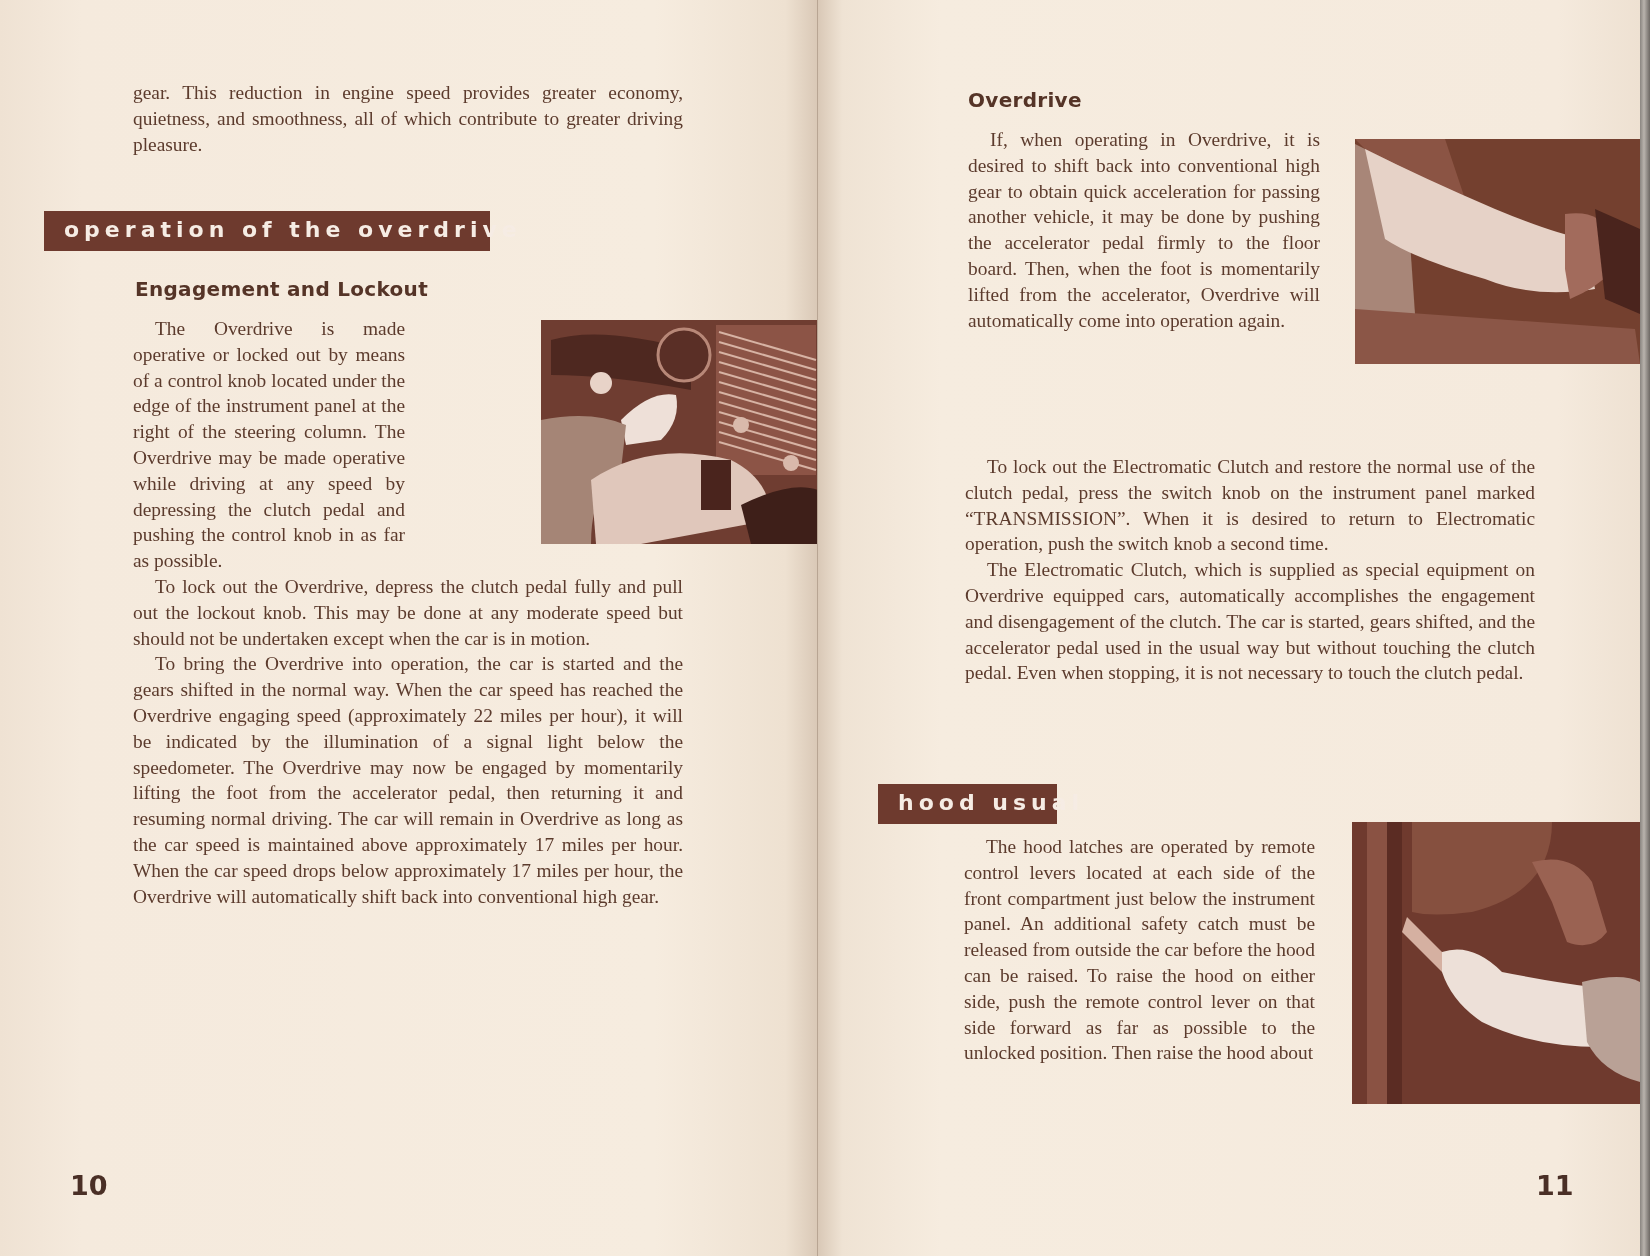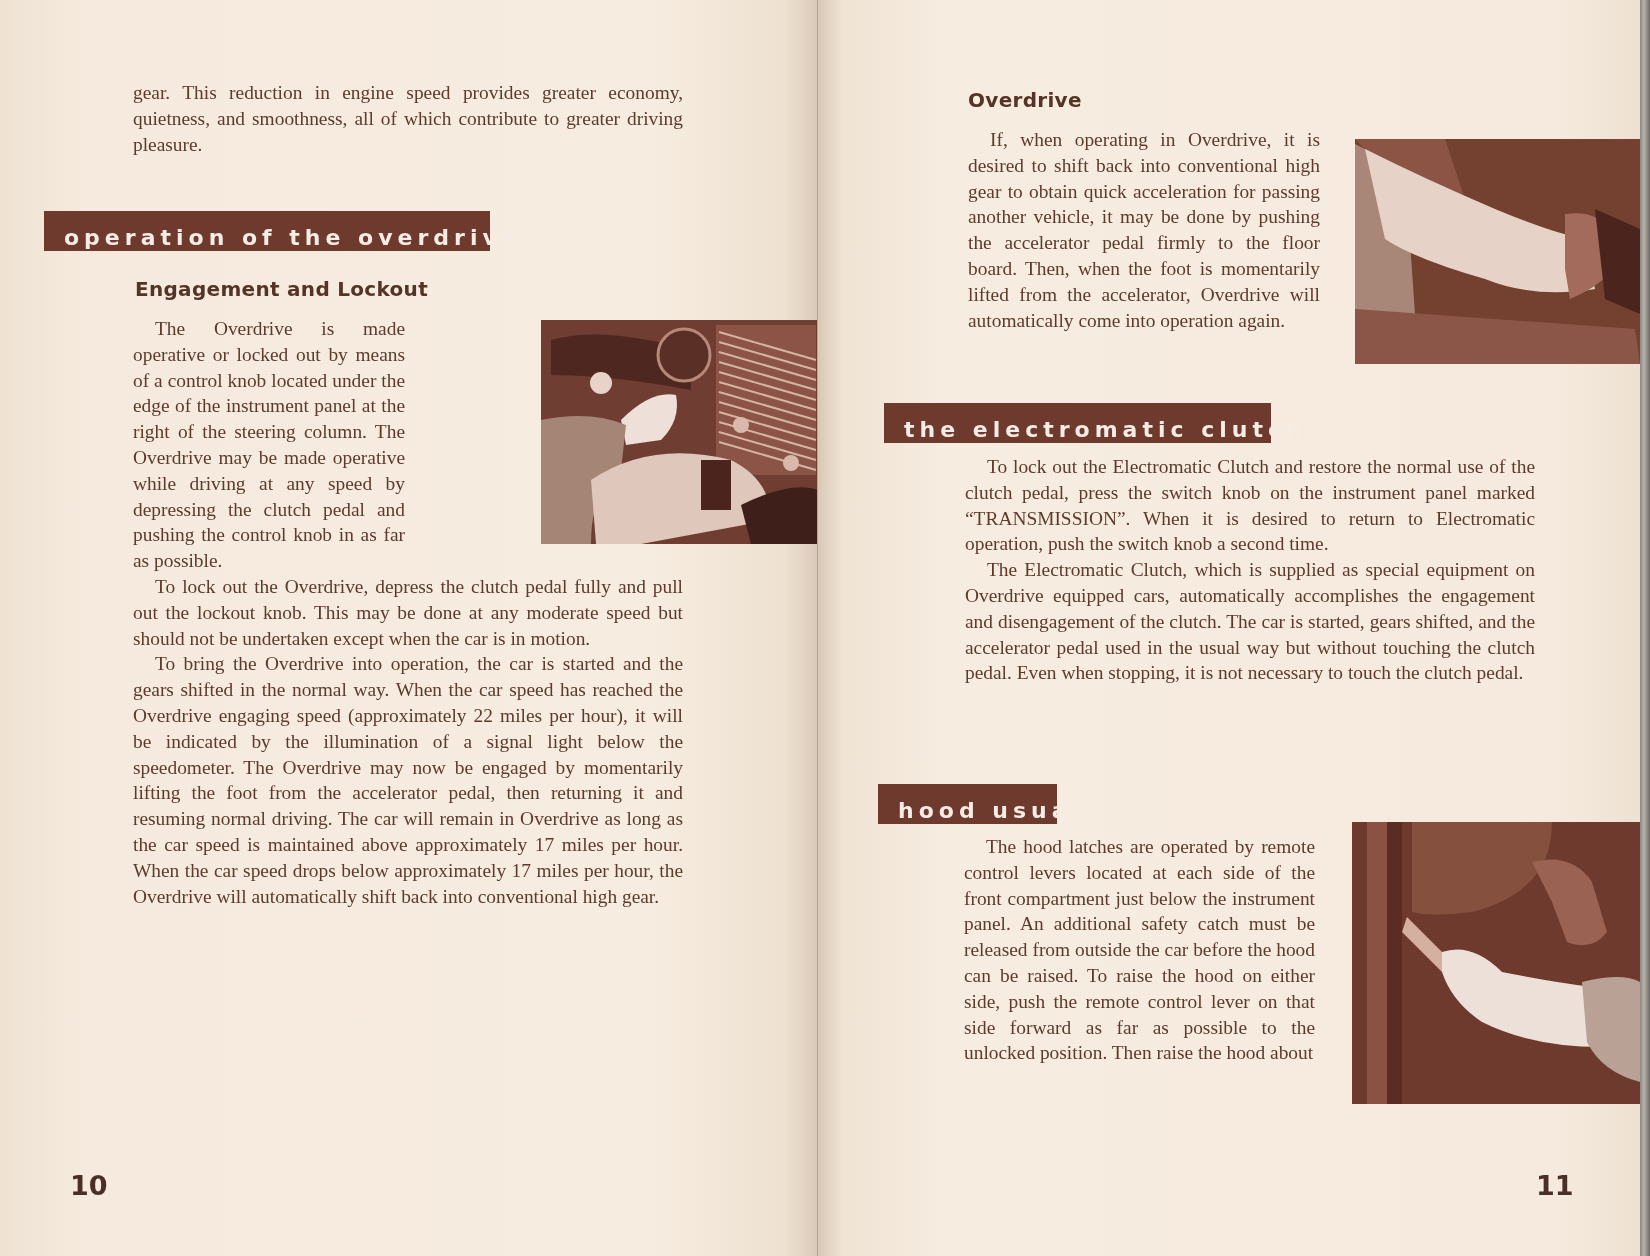--- a/index.html
+++ b/index.html
@@ -23,21 +23,21 @@
 
   .body-text { position: absolute; font-size: 19.4px; line-height: 25.8px; text-align: justify; color: #5c3b2d; }
   .body-text p { text-indent: 22px; }
   .body-text p.no-indent { text-indent: 0; }
   .body-text p + p { margin-top: 0; }
 
   .section-bar {
     position: absolute; background: #6e3a2e; color: #f6ece4;
     font-family: "DejaVu Sans", "Liberation Sans", sans-serif; font-weight: bold;
     font-size: 22px; letter-spacing: 5px; line-height: 38px; height: 40px;
-    padding: 8px 18px 0 20px; white-space: nowrap;
+    padding: 0 18px 0 20px; white-space: nowrap;
   }
 
   .subhead {
     position: absolute; font-family: "DejaVu Sans", "Liberation Sans", sans-serif;
     font-weight: bold; font-size: 20px; color: #553427; letter-spacing: 0.3px;
   }
 
   .page-number {
     position: absolute; font-family: "DejaVu Sans", "Liberation Sans", sans-serif;
     font-weight: bold; font-size: 27px; color: #4a2f26;
@@ -121,21 +121,20 @@
         <rect width="285" height="225" fill="#74402f"></rect>
         <path d="M0 0 L90 0 L110 60 L70 70 Z" fill="#8b5444"></path>
         <path d="M0 5 L50 30 L60 175 L0 175 Z" fill="#a88678"></path>
         <path d="M10 10 Q70 40 140 70 Q200 95 230 100 L240 150 Q180 160 130 140 Q60 120 30 100 Z" fill="#e6d2c7"></path>
         <path d="M210 75 Q245 70 255 95 L260 130 Q240 150 215 160 L210 130 Z" fill="#a26b5c"></path>
         <path d="M240 70 L285 90 L285 175 L250 160 Z" fill="#4a241d"></path>
         <path d="M0 170 L280 190 L285 225 L0 225 Z" fill="#8b5647"></path>
       </svg>
     </div>
 
-    <div class="section-bar" style="left:66px; top:403px; width:387px;">the electromatic clutch</div>
 
     <div class="body-text" style="left:147px; top:454px; width:570px;">
       <p>To lock out the Electromatic Clutch and restore the normal use of the clutch pedal, press the switch knob on the instrument panel marked “TRANSMISSION”. When it is desired to return to Electromatic operation, push the switch knob a second time.</p>
       <p>The Electromatic Clutch, which is supplied as special equipment on Overdrive equipped cars, automatically accomplishes the engagement and disengagement of the clutch. The car is started, gears shifted, and the accelerator pedal used in the usual way but without touching the clutch pedal. Even when stopping, it is not necessary to touch the clutch pedal.</p>
     </div>
 
     <div class="section-bar" style="left:60px; top:784px; width:179px;">hood usual</div>
 
     <div class="body-text" style="left:146px; top:834px; width:351px;">
       <p>The hood latches are operated by remote control levers located at each side of the front compartment just below the instrument panel. An additional safety catch must be released from outside the car before the hood can be raised. To raise the hood on either side, push the remote control lever on that side forward as far as possible to the unlocked position. Then raise the hood about</p>

